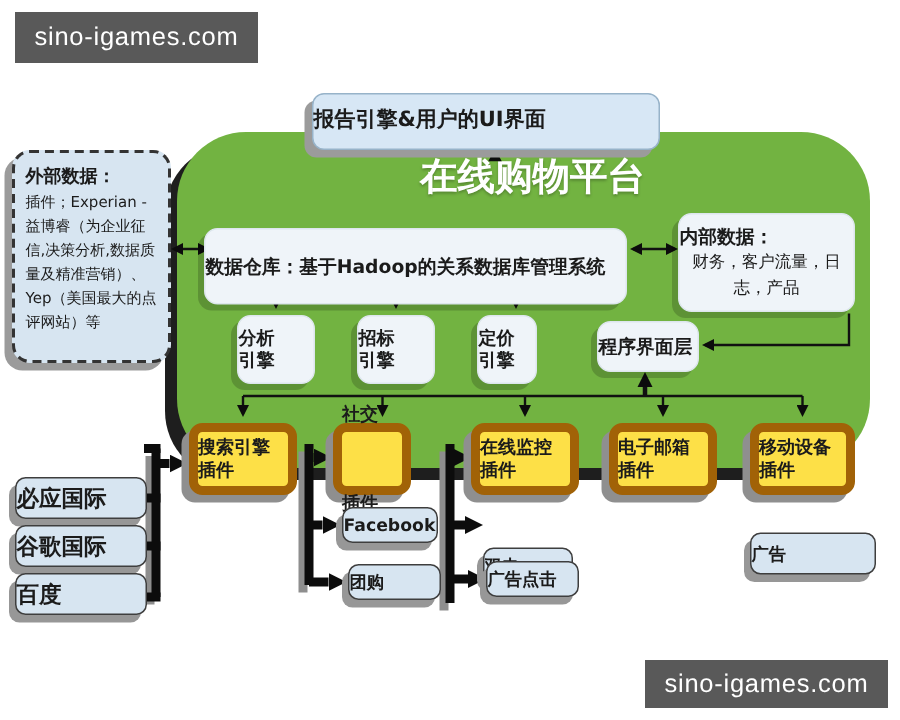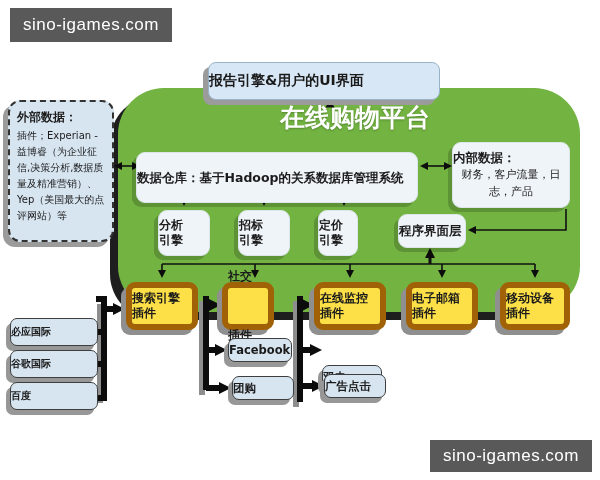--- a/index.html
+++ b/index.html
@@ -34,21 +34,21 @@
   .external-box { background:#d7e5f1; border:2px dashed #333; border-radius:12px;
                   box-shadow:-5px 5px 0 #9b9b9b; align-items:flex-start; text-align:left;
                   padding:8px 7px; justify-content:flex-start; }
   .external-box .t { font-size:12px; font-weight:bold; margin-bottom:3px; }
   .external-box .b { font-size:10px; line-height:1.6; }
   .internal-box .t { font-size:12.5px; font-weight:bold; margin-bottom:2px; }
   .internal-box .b { font-size:11px; line-height:1.5; padding:0 6px; }
   .warehouse-box { font-size:12.5px; font-weight:bold; }
   .engine-box, .plugin-box { font-size:12px; font-weight:600; }
   .applayer-box { font-size:12.5px; font-weight:600; }
-  .src-box { font-size:10px; font-weight:600; }
+  .src-box { font-size:15px; font-weight:600; }
   .src-box.small { font-size:10px; line-height:1.3; }
   .leaf-box { font-size:11.5px; font-weight:600; }
 </style>
 </head>
 <body>
 
 <div class="stage">
 
   <div class="green-panel"></div>
   <div class="platform-title">在线购物平台</div>
@@ -186,20 +186,23 @@
     <span>团购</span>
   </div>
 
   <div class="node blue leaf-box" style="left:322px; top:338px; width:60px; height:24px;margin-top:27px;">
     <span>双击</span>
   </div>
   <div class="node blue leaf-box" style="left:324px; top:374px; width:62px; height:24px;">
     <span>广告点击</span>
   </div>
 
+  <div class="node blue leaf-box" style="left:500px; top:355px; width:84px; height:28px;">
+    <span>广告</span>
+  </div>
 
   <div class="banner" style="left:10px; top:8px; width:162px; height:34px; z-index:6;">
     <span>sino-igames.com</span>
   </div>
   <div class="banner" style="left:430px; top:440px; width:162px; height:32px; z-index:6;">
     <span>sino-igames.com</span>
   </div>
 
 </div>
 

